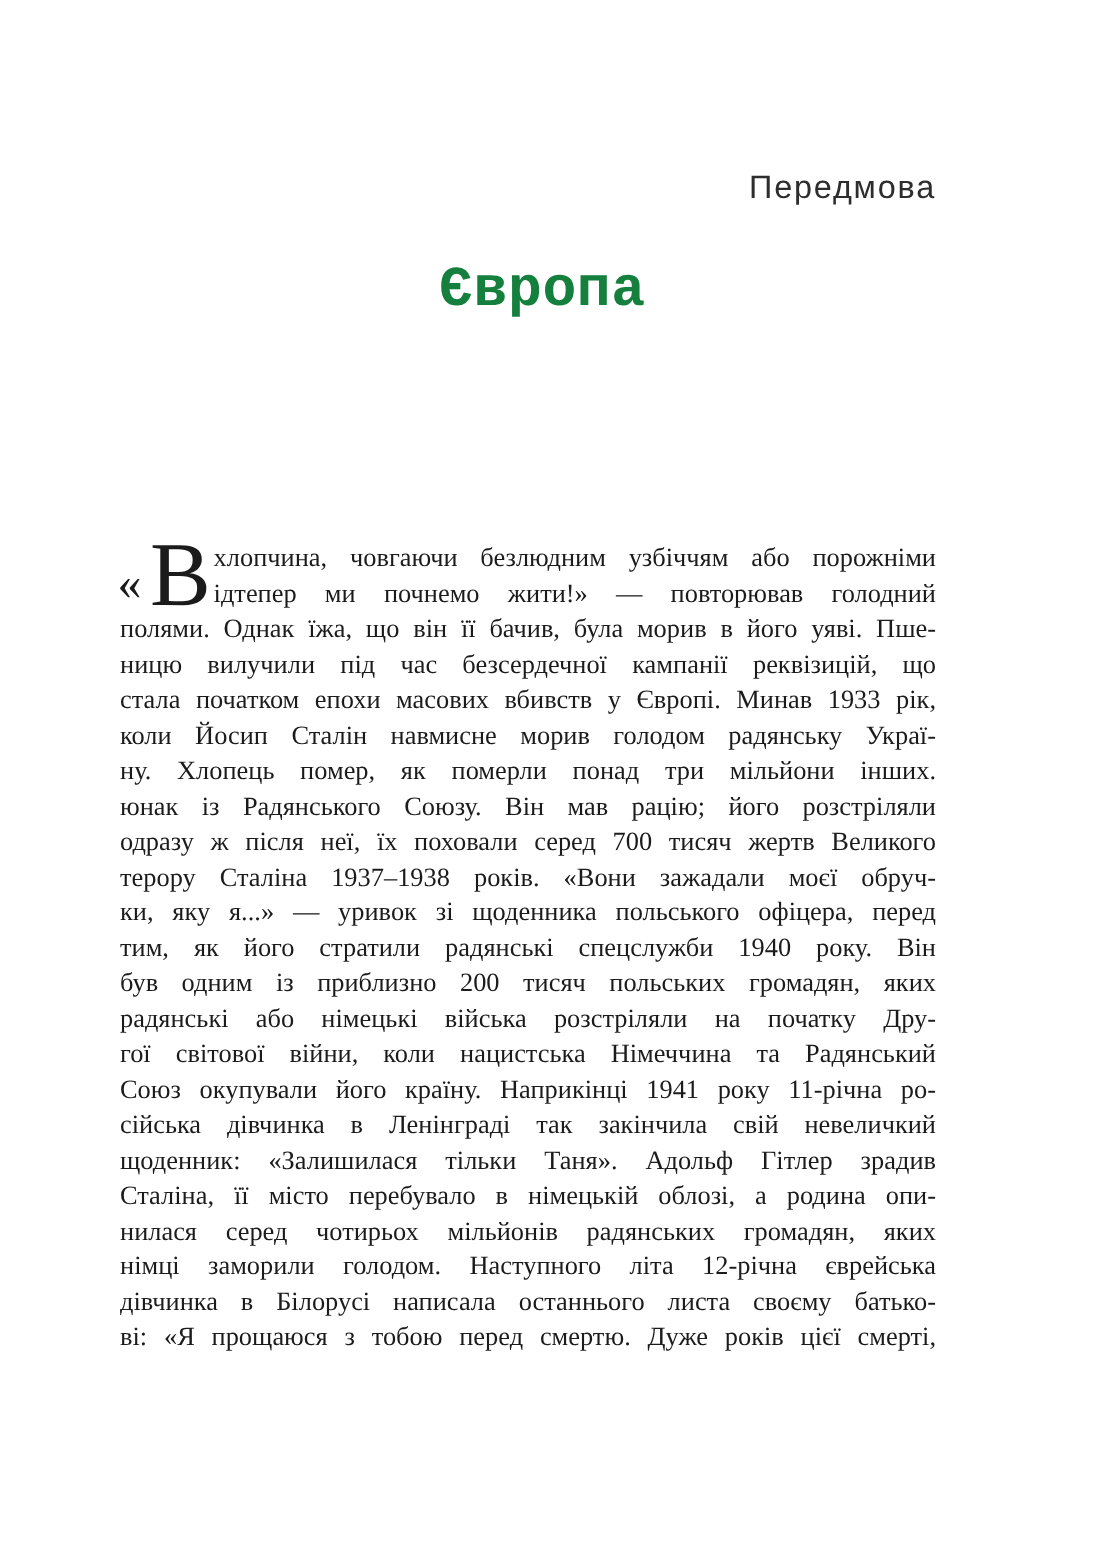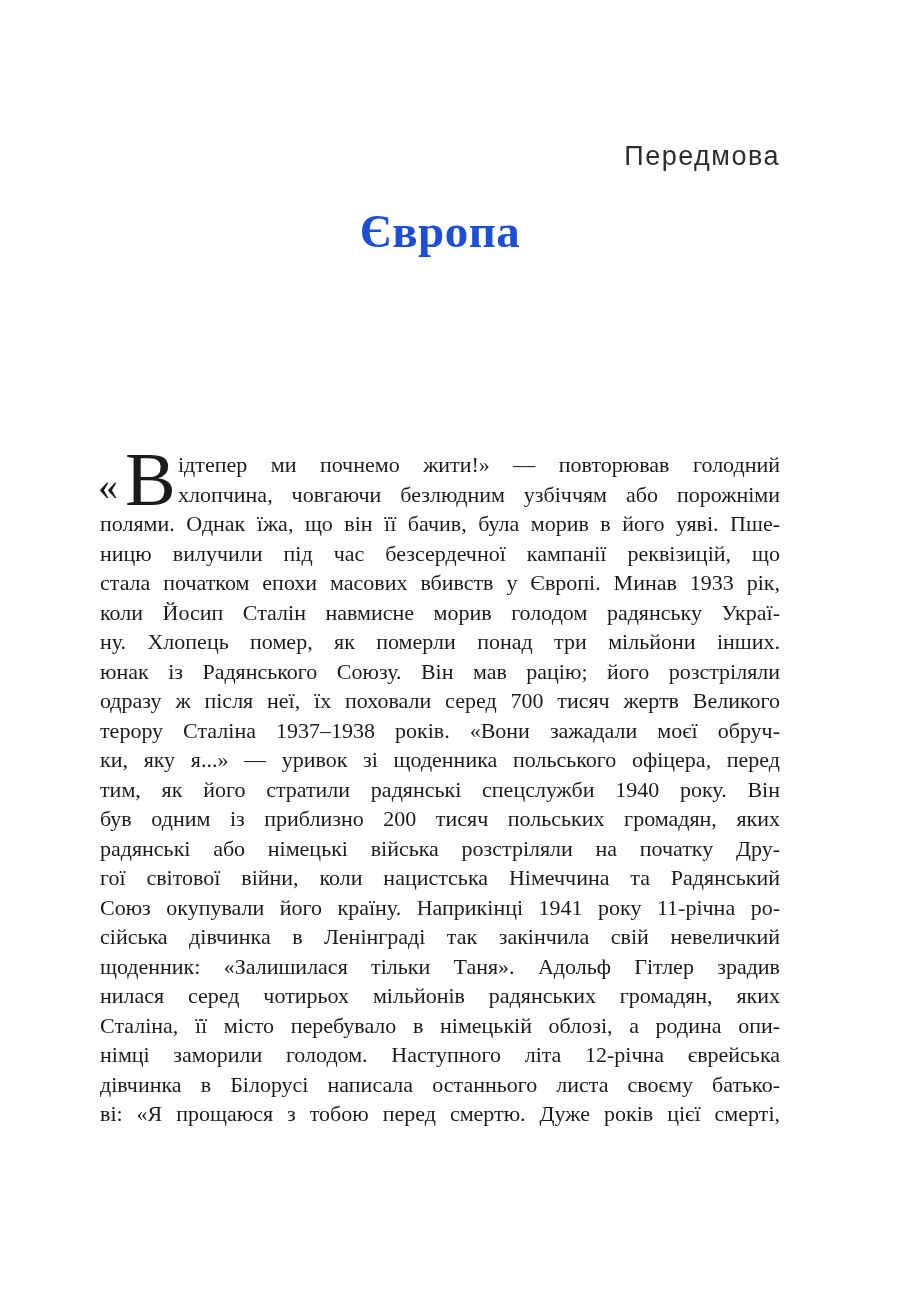--- a/index.html
+++ b/index.html
@@ -25,27 +25,27 @@
     font-weight: 300;
     font-size: 27px;
     letter-spacing: 1.5px;
     color: #2d2d2d;
   }
   .chapter-title {
     position: absolute;
     left: 100px;
     top: 204px;
     width: 680px;
-    margin: 0;
+    margin: 12px;
     text-align: center;
-    font-family: Liberation Serif, serif;
+    font-family: Liberation Mono, monospace;
     font-weight: 700;
     font-size: 47px;
     letter-spacing: 0.5px;
-    color: #1d4ed8;
+    color: #15803d;
   }
   .body-text {
     position: absolute;
     left: 100px;
     top: 450px;
     width: 680px;
     font-size: 22px;
     line-height: 29.5px;
     color: #1b1b1b;
   }
@@ -92,39 +92,39 @@
 
   <h1 class="chapter-title">Європа</h1>
 
   <div class="body-text">
 
     <div class="dropcap">
       <span class="open-quote">«</span>
       <span class="dropcap-letter">В</span>
     </div>
 
+    <div class="ln indent">хлопчина, човгаючи безлюдним узбіччям або порожніми</div>
     <div class="ln indent">ідтепер ми почнемо жити!» — повторював голодний</div>
-    <div class="ln indent">хлопчина, човгаючи безлюдним узбіччям або порожніми</div>
     <div class="ln">полями. Однак їжа, що він її бачив, була морив в його уяві. Пше-</div>
     <div class="ln">ницю вилучили під час безсердечної кампанії реквізицій, що</div>
     <div class="ln">стала початком епохи масових вбивств у Європі. Минав 1933 рік,</div>
     <div class="ln">коли Йосип Сталін навмисне морив голодом радянську Украї-</div>
     <div class="ln">ну. Хлопець помер, як померли понад три мільйони інших.</div>
     <div class="ln">юнак із Радянського Союзу. Він мав рацію; його розстріляли</div>
     <div class="ln">одразу ж після неї, їх поховали серед 700 тисяч жертв Великого</div>
     <div class="ln">терору Сталіна 1937–1938 років. «Вони зажадали моєї обруч-</div>
     <div class="ln">ки, яку я...» — уривок зі щоденника польського офіцера, перед</div>
     <div class="ln">тим, як його стратили радянські спецслужби 1940 року. Він</div>
     <div class="ln">був одним із приблизно 200 тисяч польських громадян, яких</div>
     <div class="ln">радянські або німецькі війська розстріляли на початку Дру-</div>
     <div class="ln">гої світової війни, коли нацистська Німеччина та Радянський</div>
     <div class="ln">Союз окупували його країну. Наприкінці 1941 року 11-річна ро-</div>
     <div class="ln">сійська дівчинка в Ленінграді так закінчила свій невеличкий</div>
     <div class="ln">щоденник: «Залишилася тільки Таня». Адольф Гітлер зрадив</div>
+    <div class="ln">Сталіна, її місто перебувало в німецькій облозі, а родина опи-</div>
     <div class="ln">нилася серед чотирьох мільйонів радянських громадян, яких</div>
-    <div class="ln">Сталіна, її місто перебувало в німецькій облозі, а родина опи-</div>
     <div class="ln">німці заморили голодом. Наступного літа 12-річна єврейська</div>
     <div class="ln">дівчинка в Білорусі написала останнього листа своєму батько-</div>
     <div class="ln">ві: «Я прощаюся з тобою перед смертю. Дуже років цієї смерті,</div>
 
   </div>
 
 </div>
 
 </body></html>

